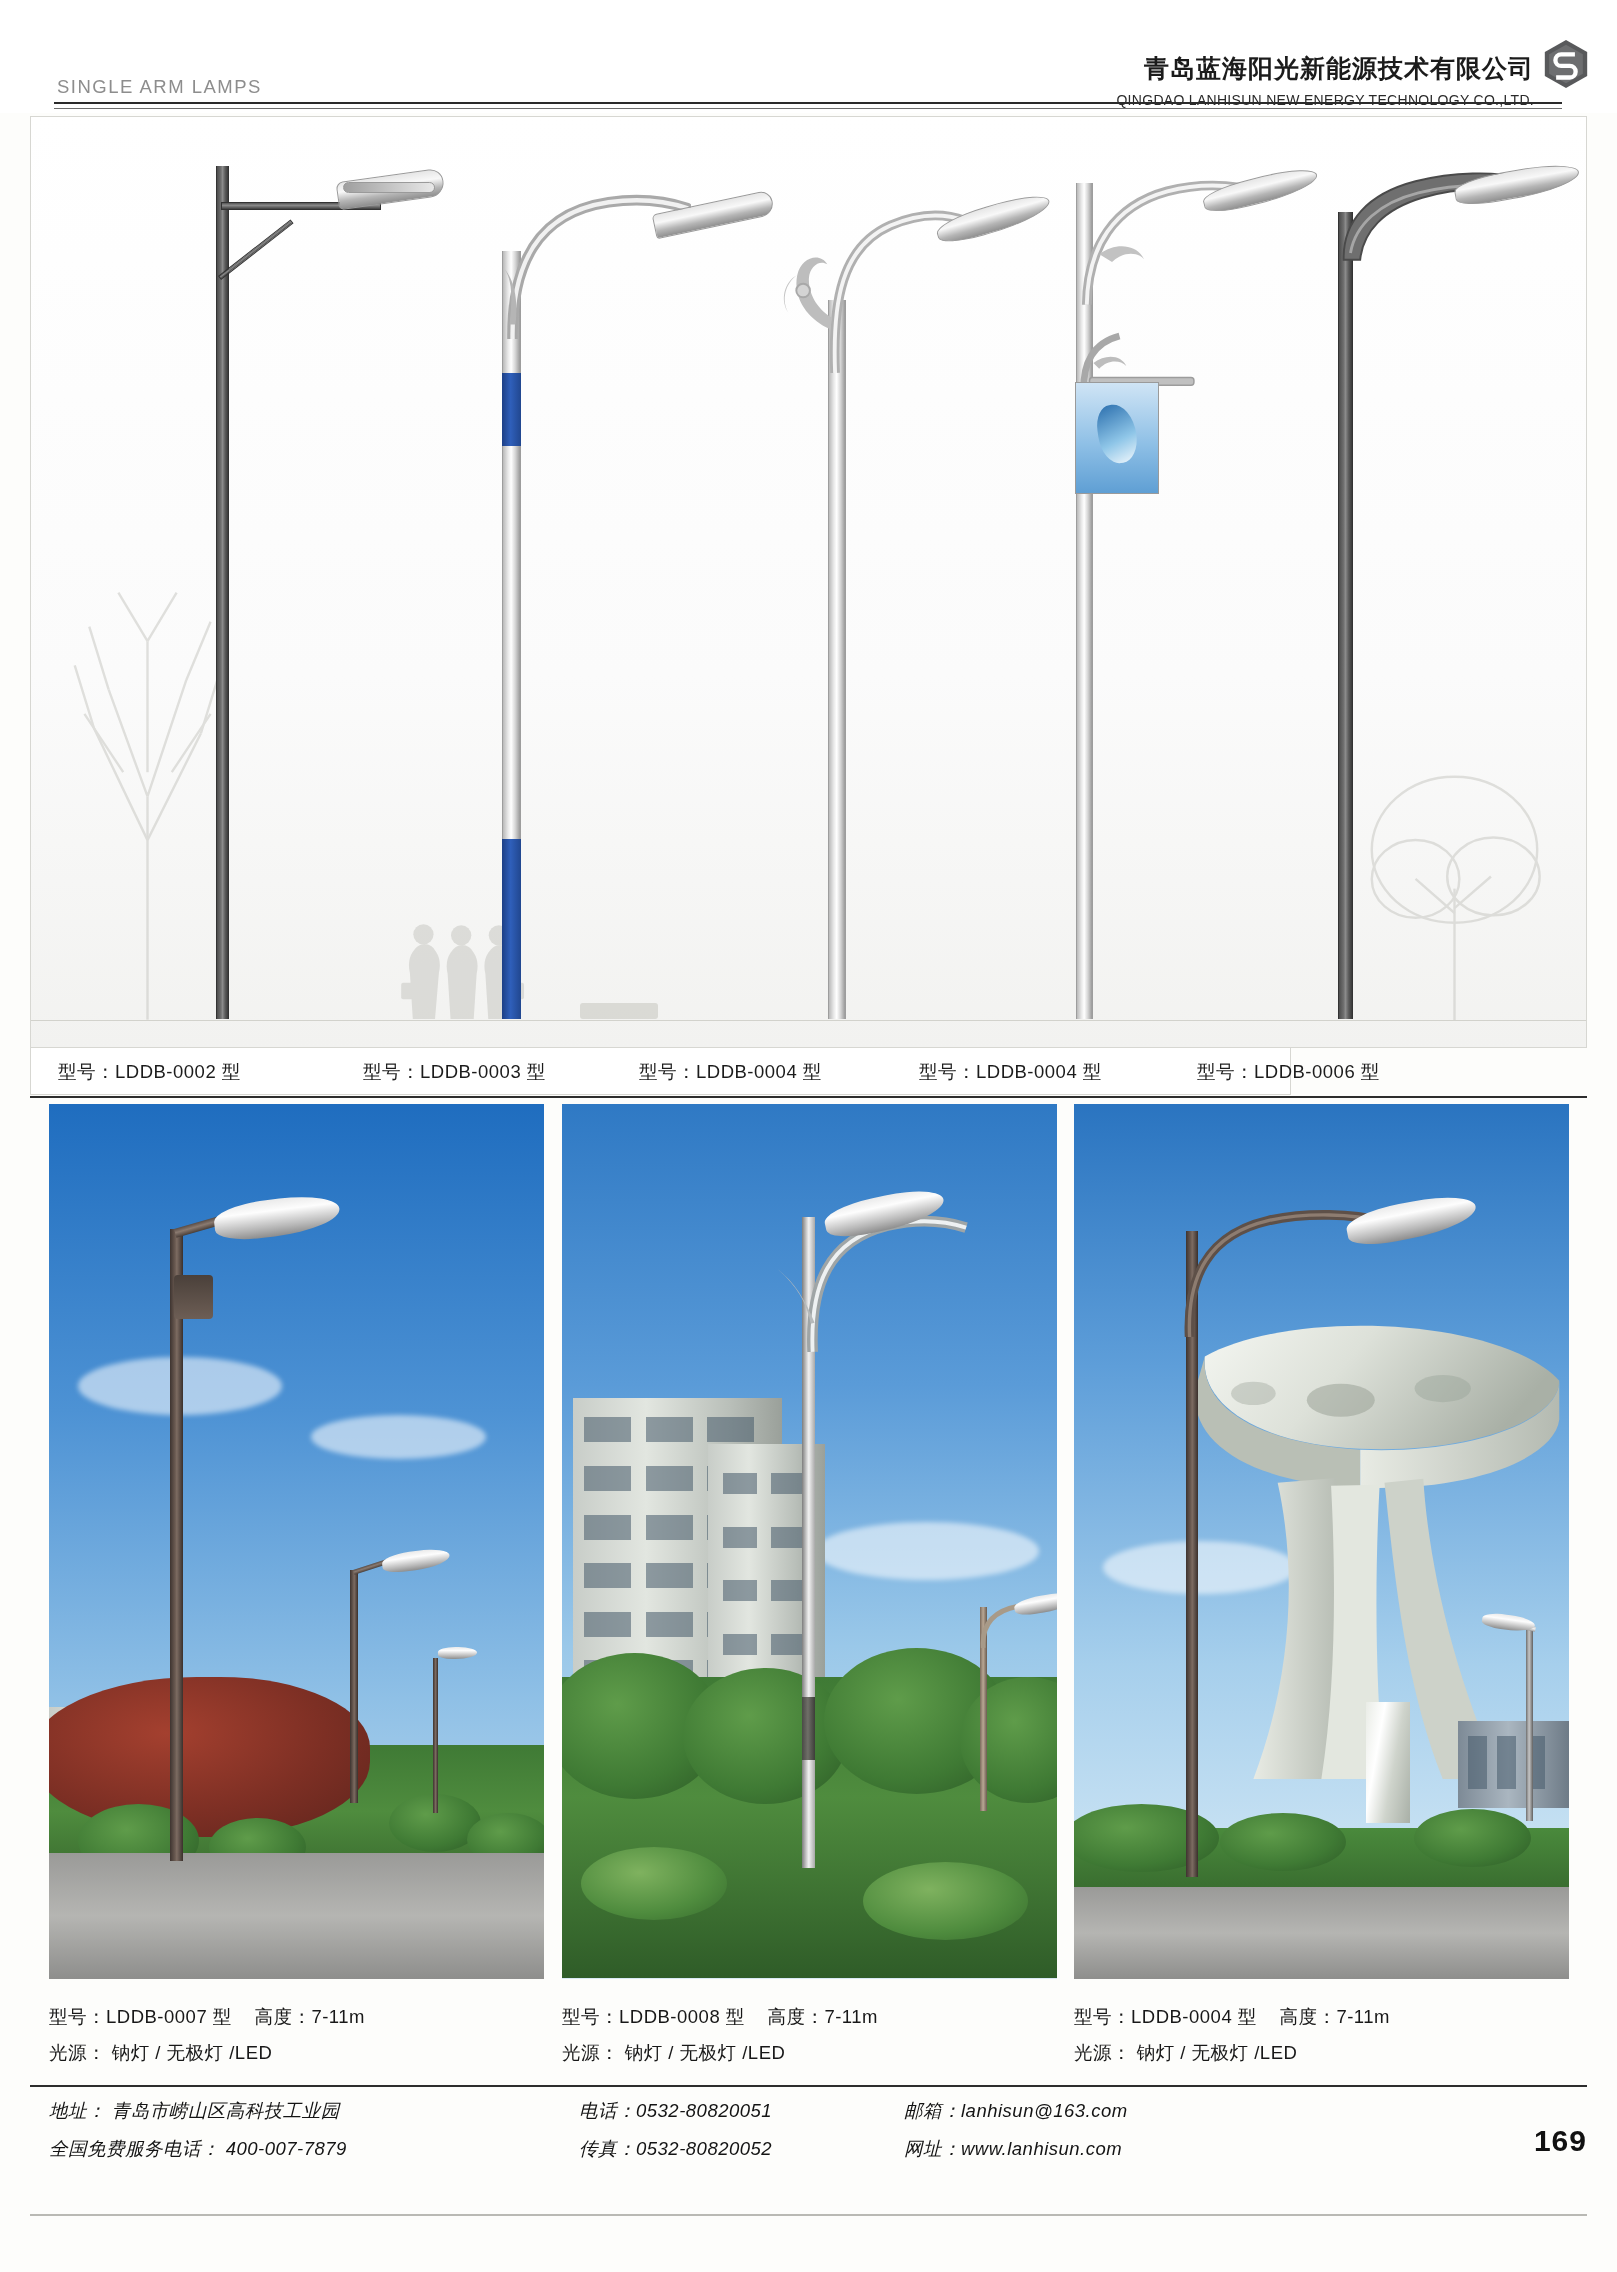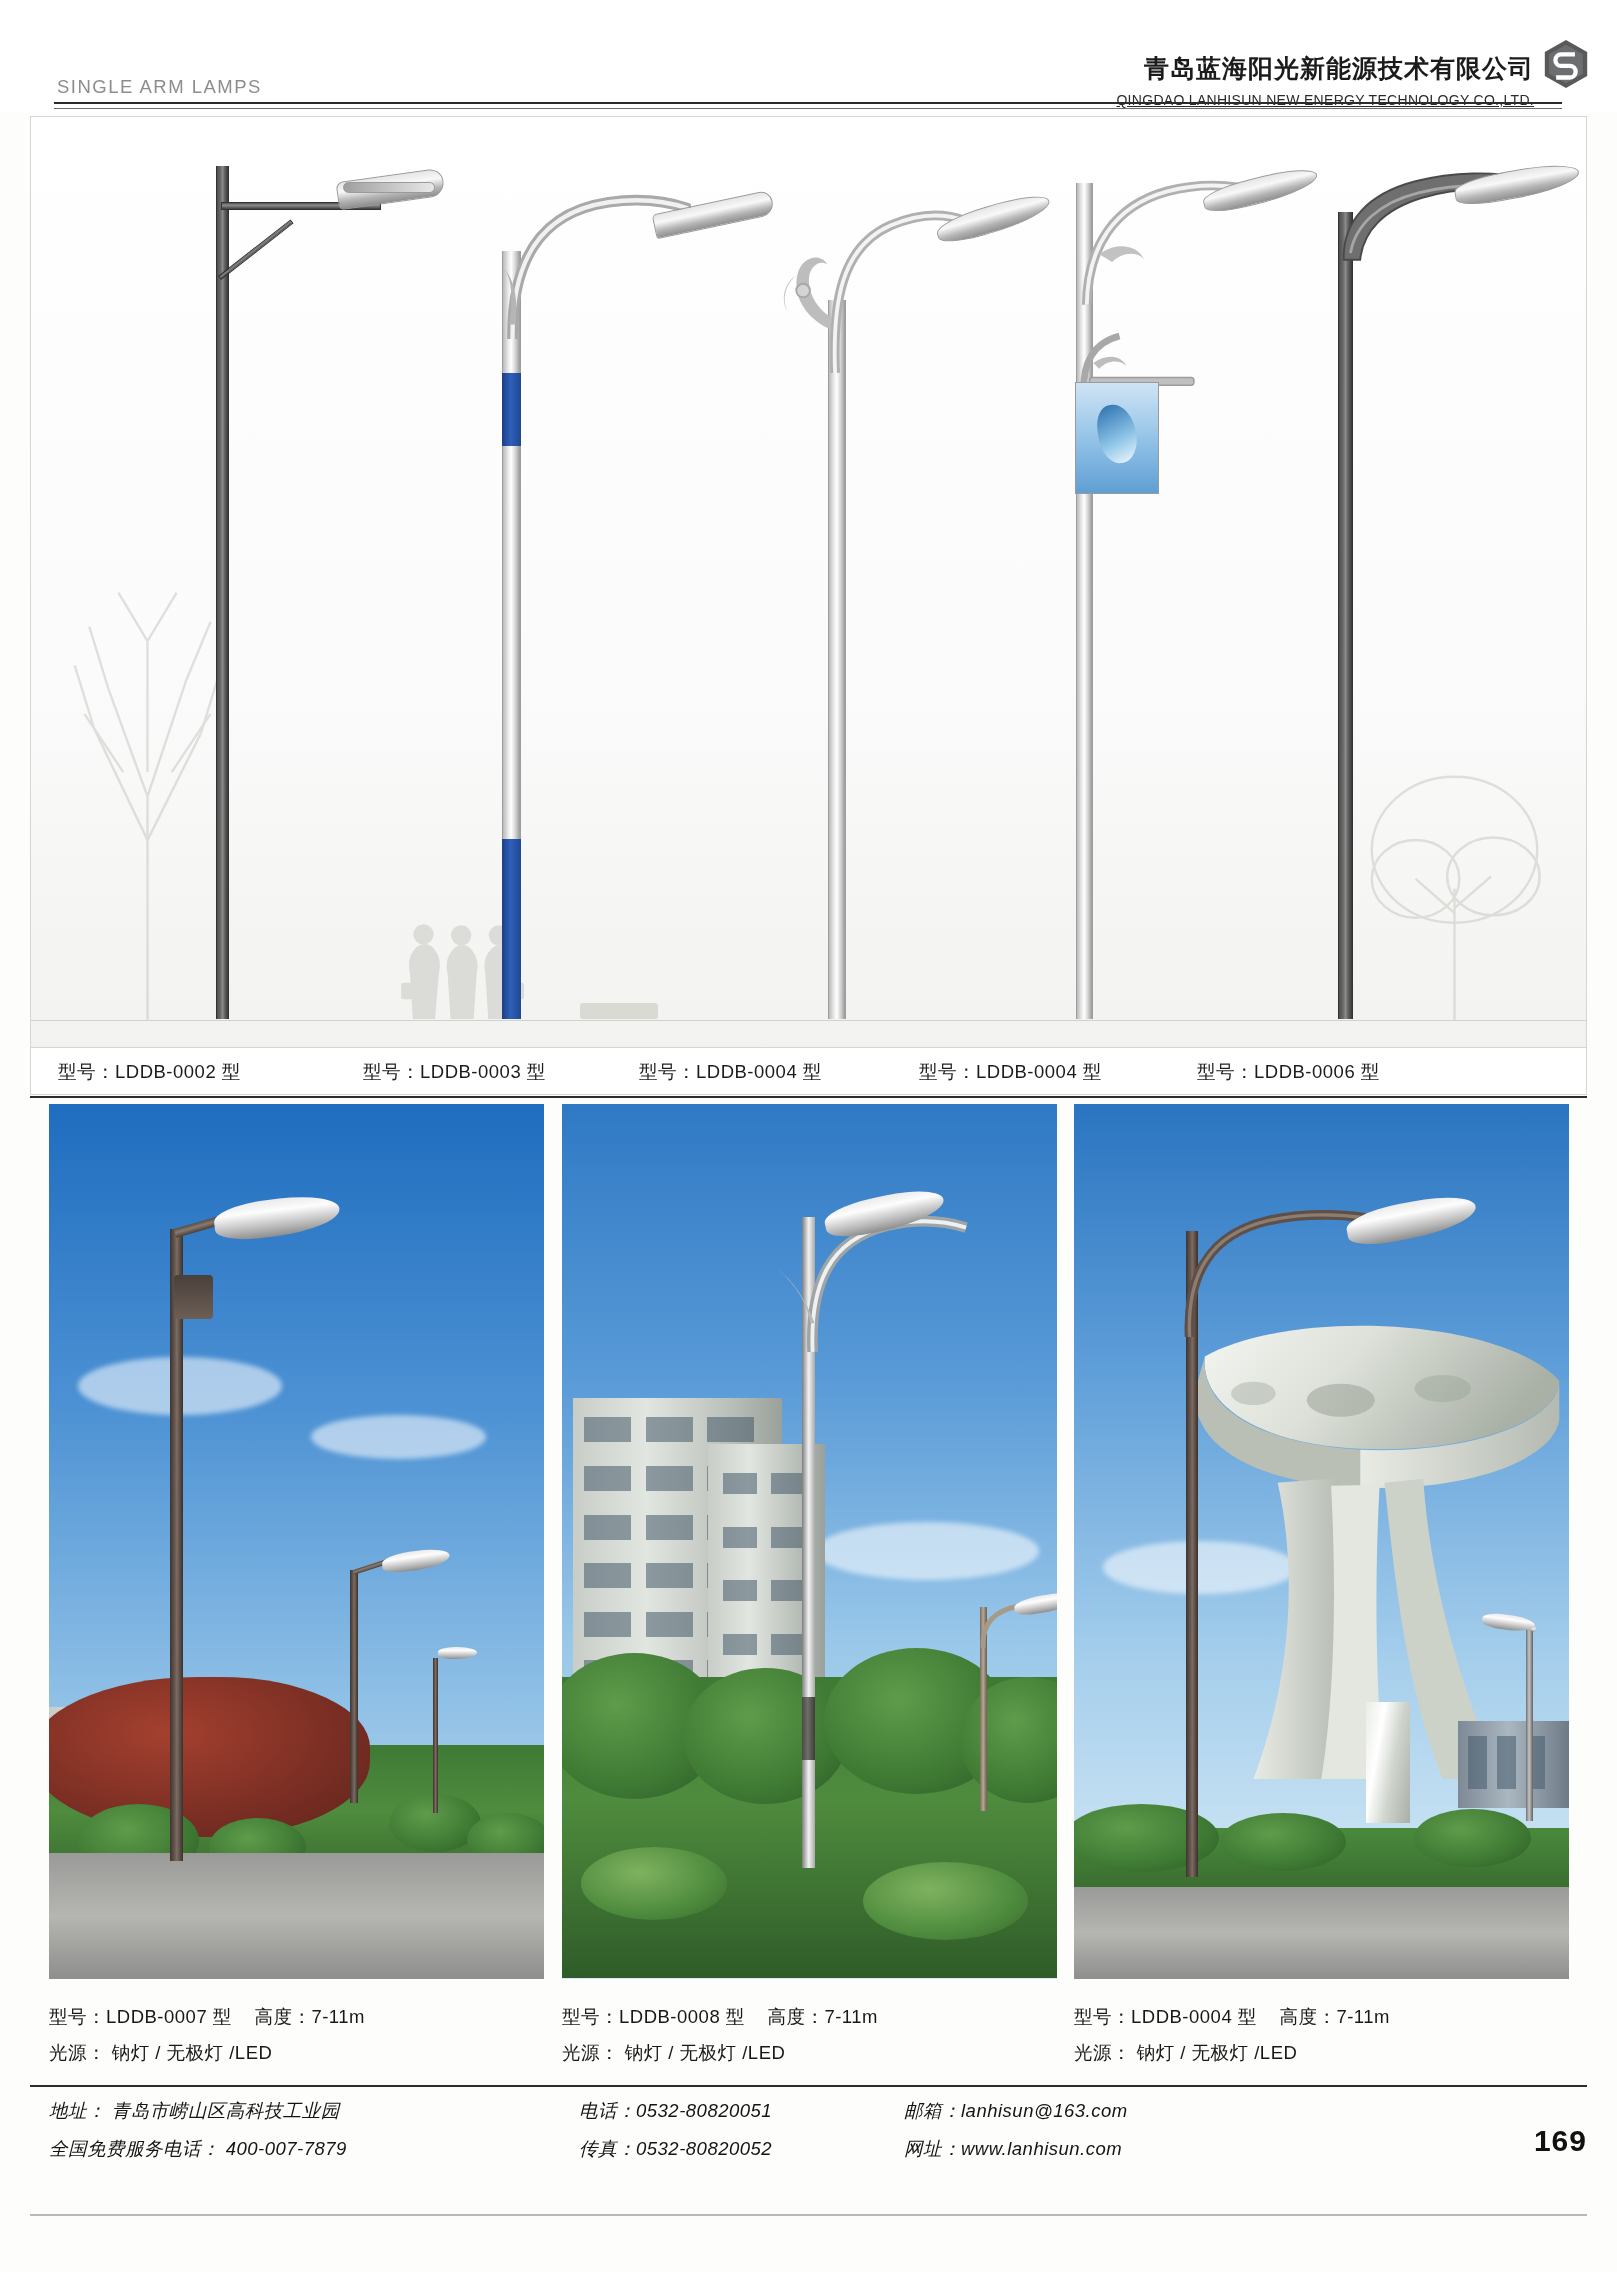--- a/index.html
+++ b/index.html
@@ -48,21 +48,20 @@
     letter-spacing: 1px;
     white-space: nowrap;
     margin-top: 16px;
   }
   .company-en {
     font-size: 14px;
     color: #2a2a2a;
     letter-spacing: 0.3px;
     margin-top: 6.8px;
     white-space: nowrap;
-    text-decoration: underline;
   }
   .logo-badge {
     position: absolute;
     right: 25px; top: 38px;
     width: 52px; height: 52px;
   }
   .logo-badge svg { display: block; }
 
   .header-rule {
     position: absolute;
@@ -157,21 +156,21 @@
   .hedge {
     position: absolute; bottom: 28px;
     background: #cfcfc9;
     opacity: 0.7;
   }
 
   
   .caption-strip {
     position: absolute;
     left: 30px; top: 1048px;
-    width: 1557px;
+    width: 1261px;
     height: 47px;
     border-left: 1px solid #d7d7d2;
     border-right: 1px solid #d7d7d2;
     border-bottom: 1px solid #d7d7d2;
     background: #ffffff;
   }
   .cap-item {
     position: absolute;
     top: 10.7px;
     font-size: 18.5px;

